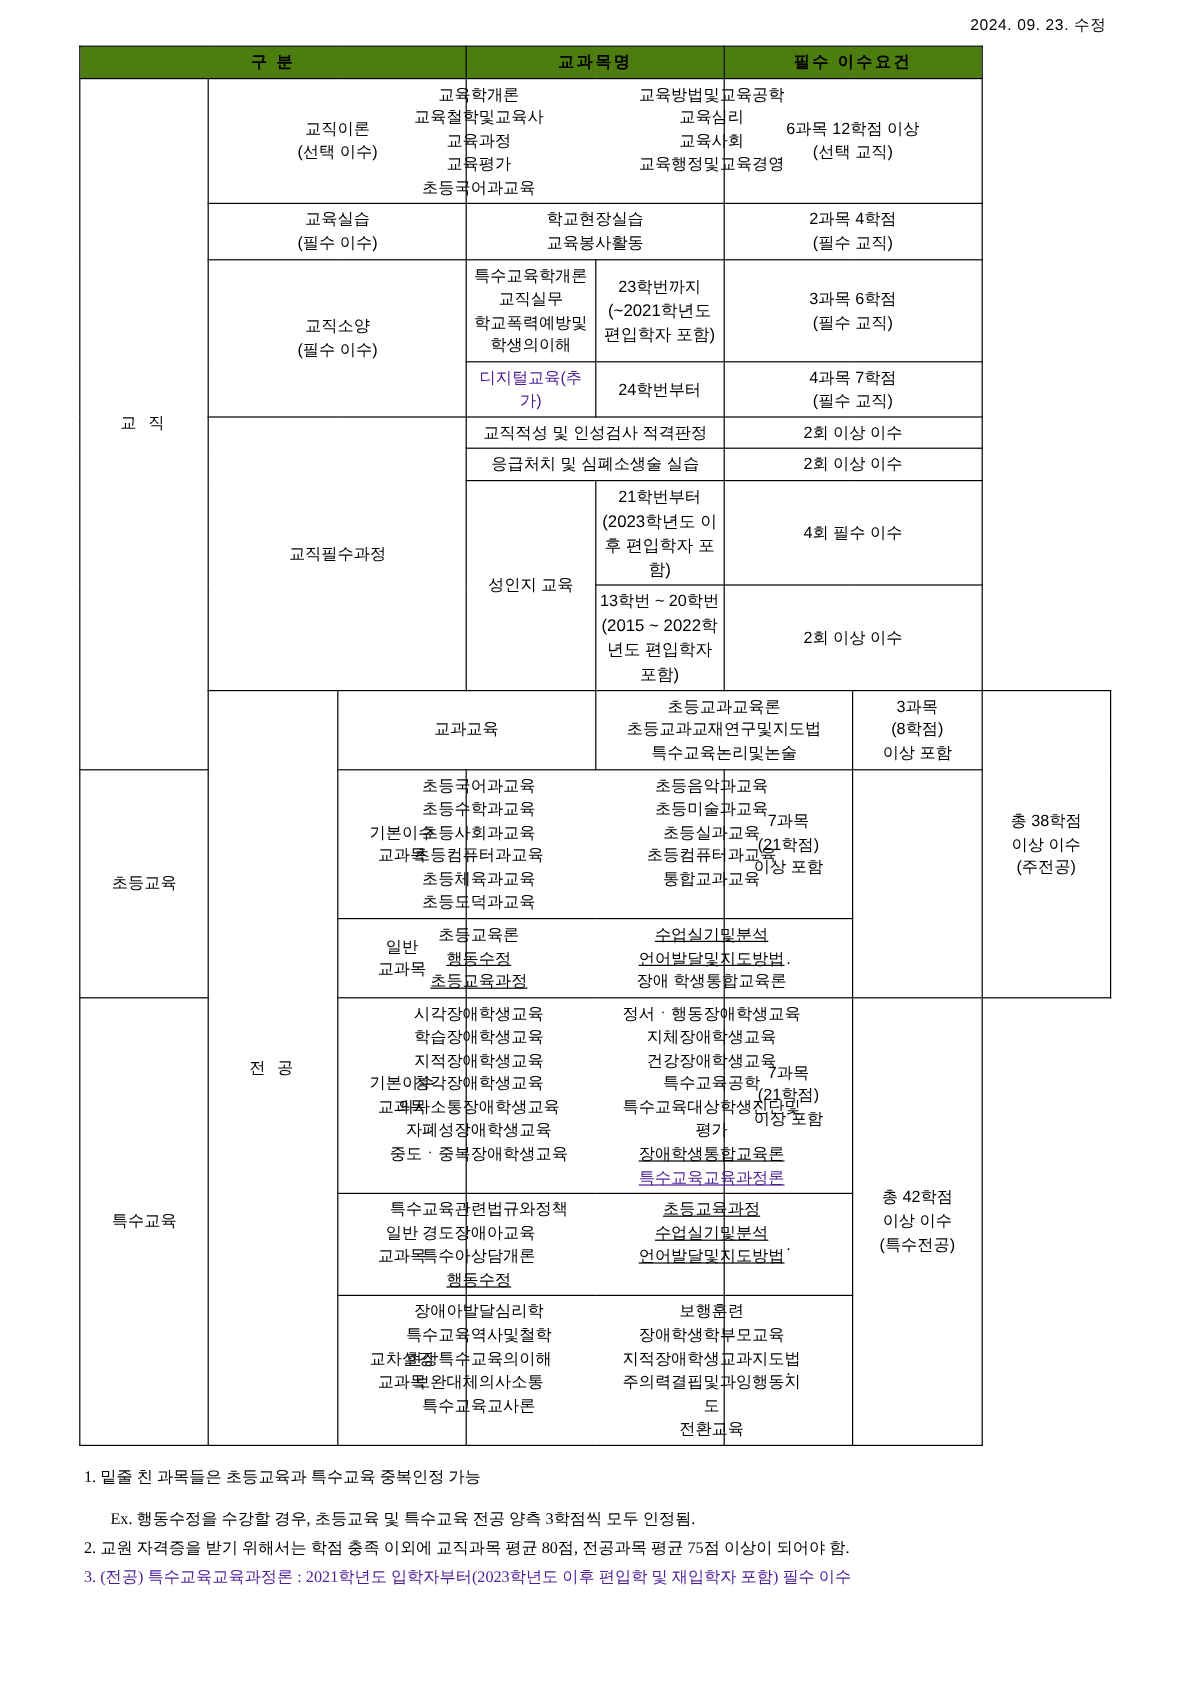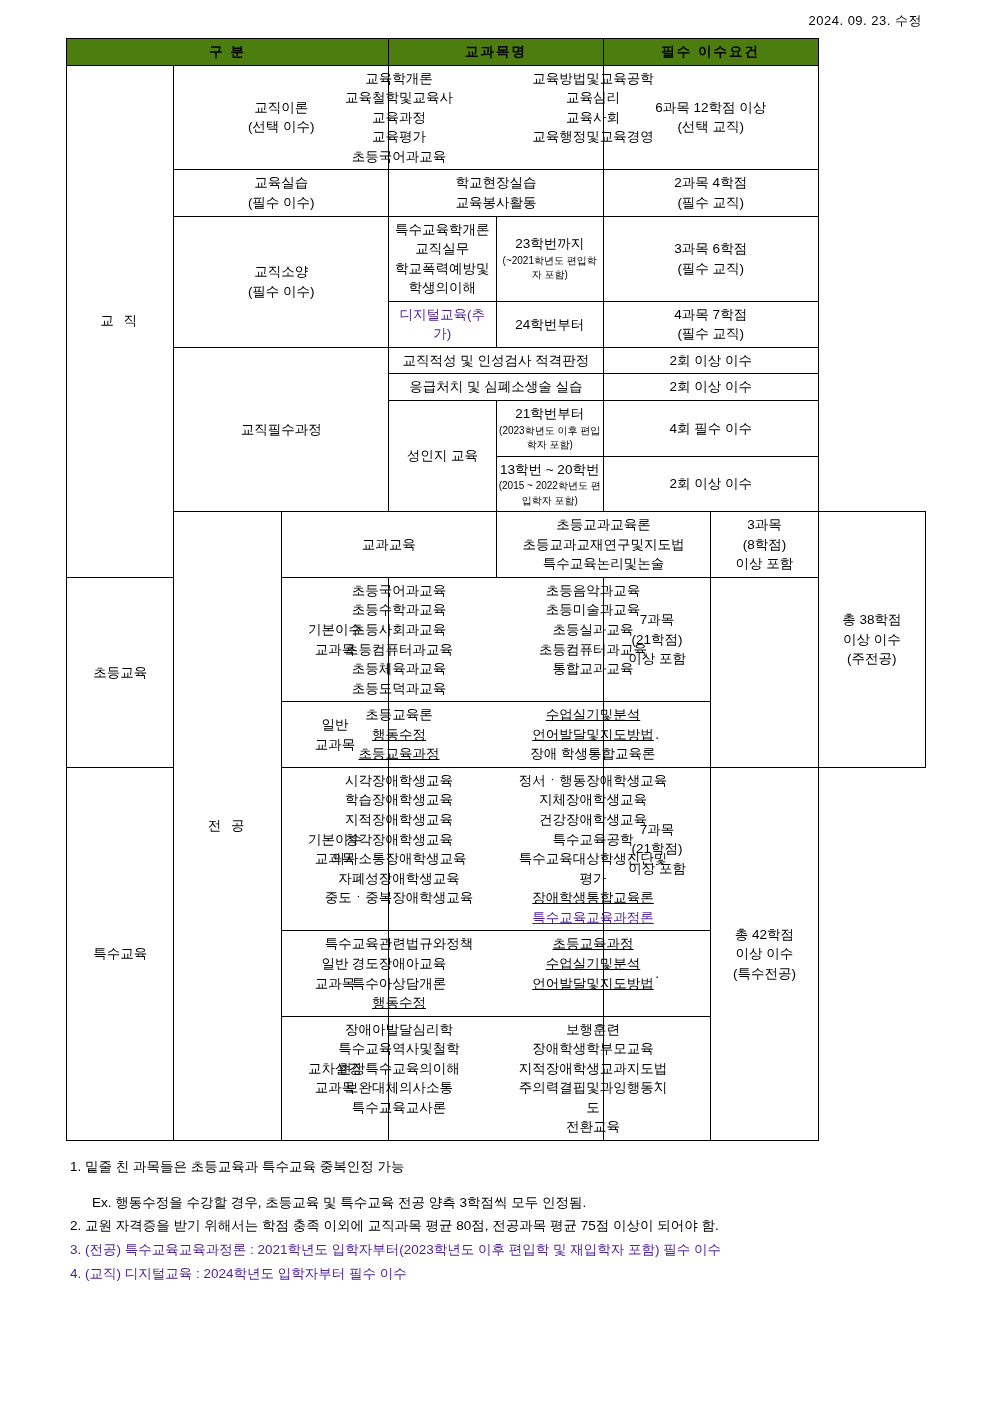--- a/index.html
+++ b/index.html
@@ -65,32 +65,33 @@
   .sub2 { width: 86px; }
   .req { width: 120px; font-size: 13px; }
   .total { width: 110px; font-size: 13.5px; }
   .courses { }
   .two-col {
     display: flex;
     justify-content: center;
     gap: 34px;
   }
   .two-col .col { min-width: 160px; }
-  .small { font-size: 10px; }
+  .small { font-size: 14px; }
   .red { color: #4c1d95; }
   .u { text-decoration: underline; }
   .pad6 { padding: 6px 2px; }
 
   
   .notes {
     margin: 14px auto 0 auto;
     width: 900px;
     font-size: 13.5px;
     line-height: 1.75;
     padding-left: 10px;
+    font-family: Liberation Serif, serif;
   }
   .notes .indent { padding-left: 22px; margin-top: 12px; }
 </style>
 </head>
 <body>
 
 <div class="page">
 
 
   <div class="rev-date">2024. 09. 23. 수정</div>
@@ -370,16 +371,15 @@
       </tr>
 
     </tbody>
   </table>
 
   <div class="notes">
     <div>1. 밑줄 친 과목들은 초등교육과 특수교육 중복인정 가능</div>
     <div class="indent">Ex. 행동수정을 수강할 경우, 초등교육 및 특수교육 전공 양측 3학점씩 모두 인정됨.</div>
     <div>2. 교원 자격증을 받기 위해서는 학점 충족 이외에 교직과목 평균 80점, 전공과목 평균 75점 이상이 되어야 함.</div>
     <div class="red">3. (전공) 특수교육교육과정론 : 2021학년도 입학자부터(2023학년도 이후 편입학 및 재입학자 포함) 필수 이수</div>
-    <div class="red">4. (교직) 디지털교육 : 2024학년도 입학자부터 필수 이수</div>
   </div>
 
 </div>
 
 </body></html>

